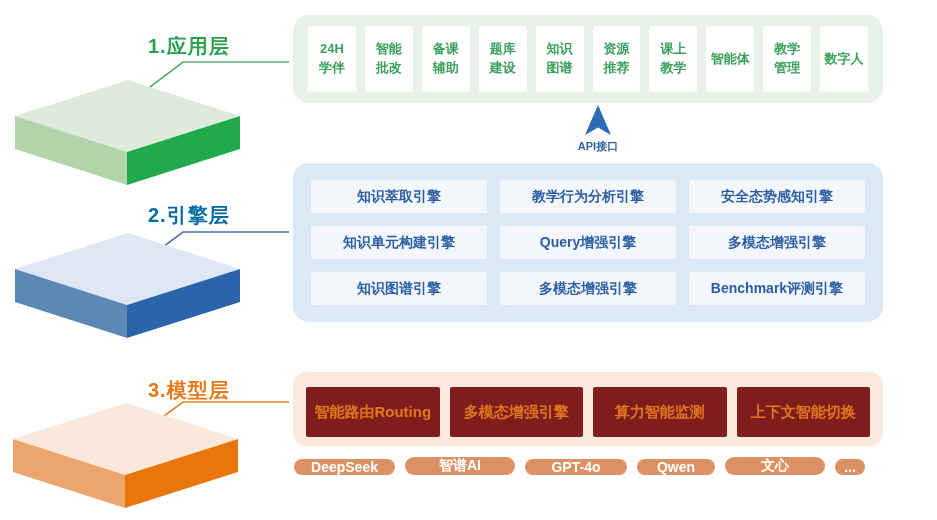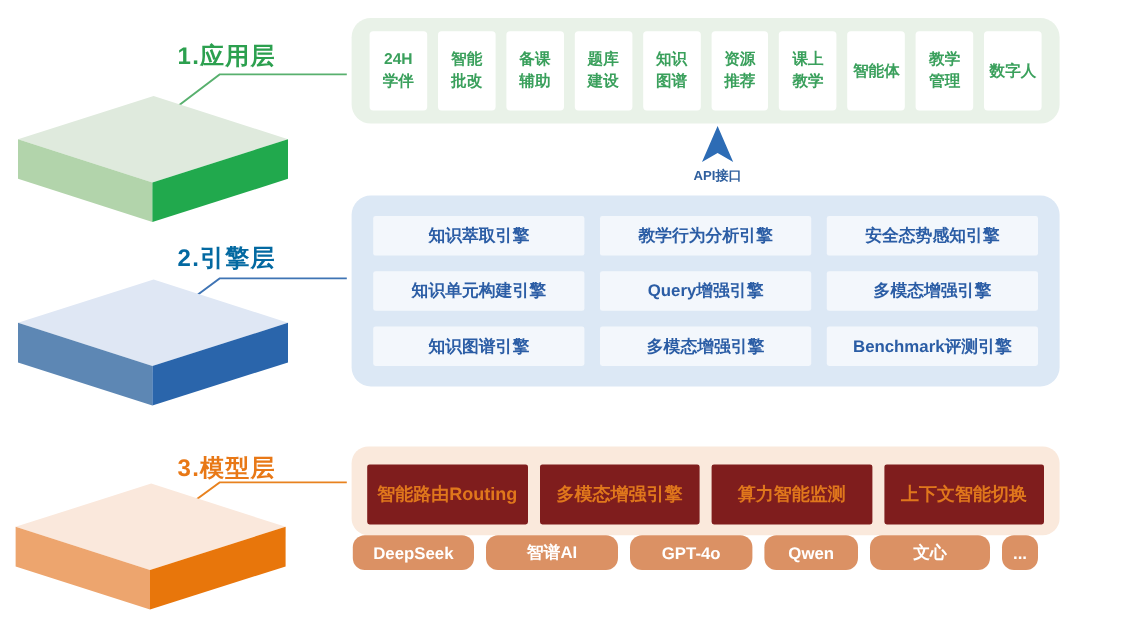--- a/index.html
+++ b/index.html
@@ -49,21 +49,21 @@
     top:372px;height:74px;border-radius:14px;background:#fae9dc;
     display:flex;gap:10px;padding:15px 13px 9px 13px;
   }
   .ocard{
     flex:1;background:#7f1d1d;border-radius:2px;color:#e0771c;
     font-size:15px;font-weight:bold;
     display:flex;align-items:center;justify-content:center;text-align:center;white-space:nowrap;
   }
   .pill-row{
     position:absolute;left:294px;top:446px;width:590px;height:29px;
-    display:flex;gap:10px;
+    display:flex;gap:10px;align-items:flex-end;
   }
   .pill{
     background:#db9164;border-radius:10px;color:#ffffff;
     font-size:14px;font-weight:bold;
     display:flex;align-items:center;justify-content:center;white-space:nowrap;
   }
 </style>
 </head>
 <body>
 

